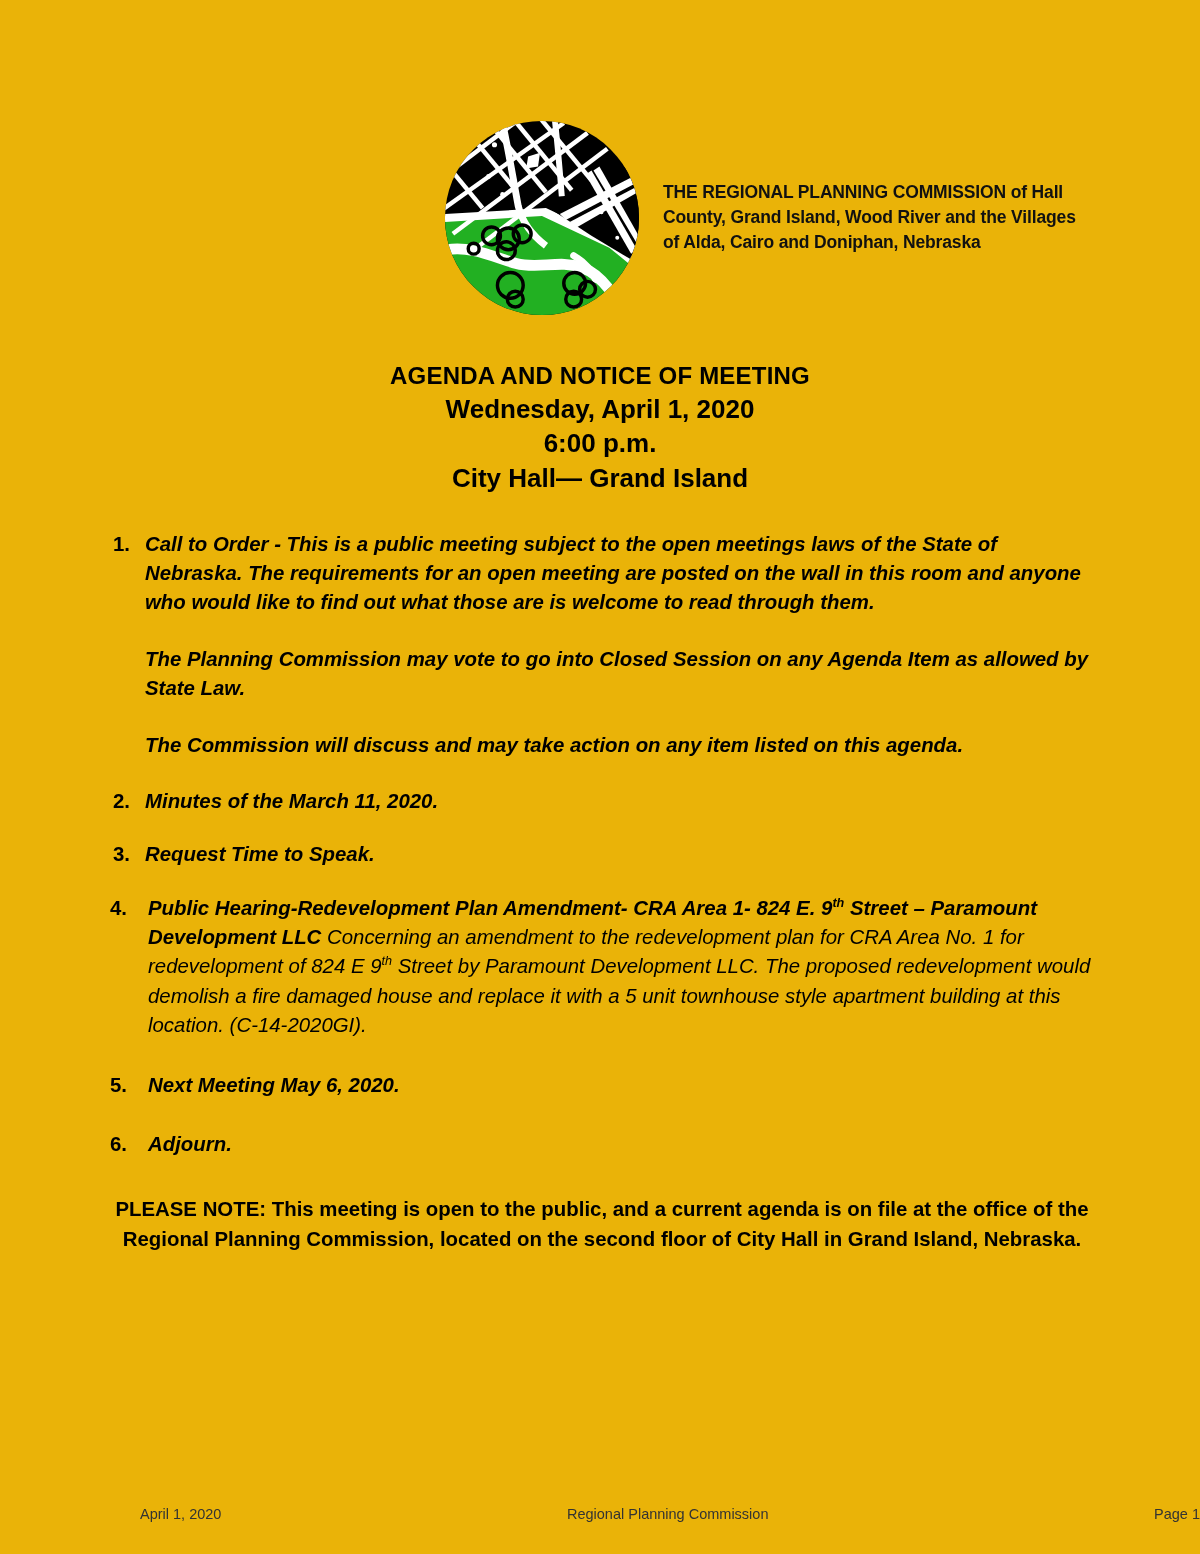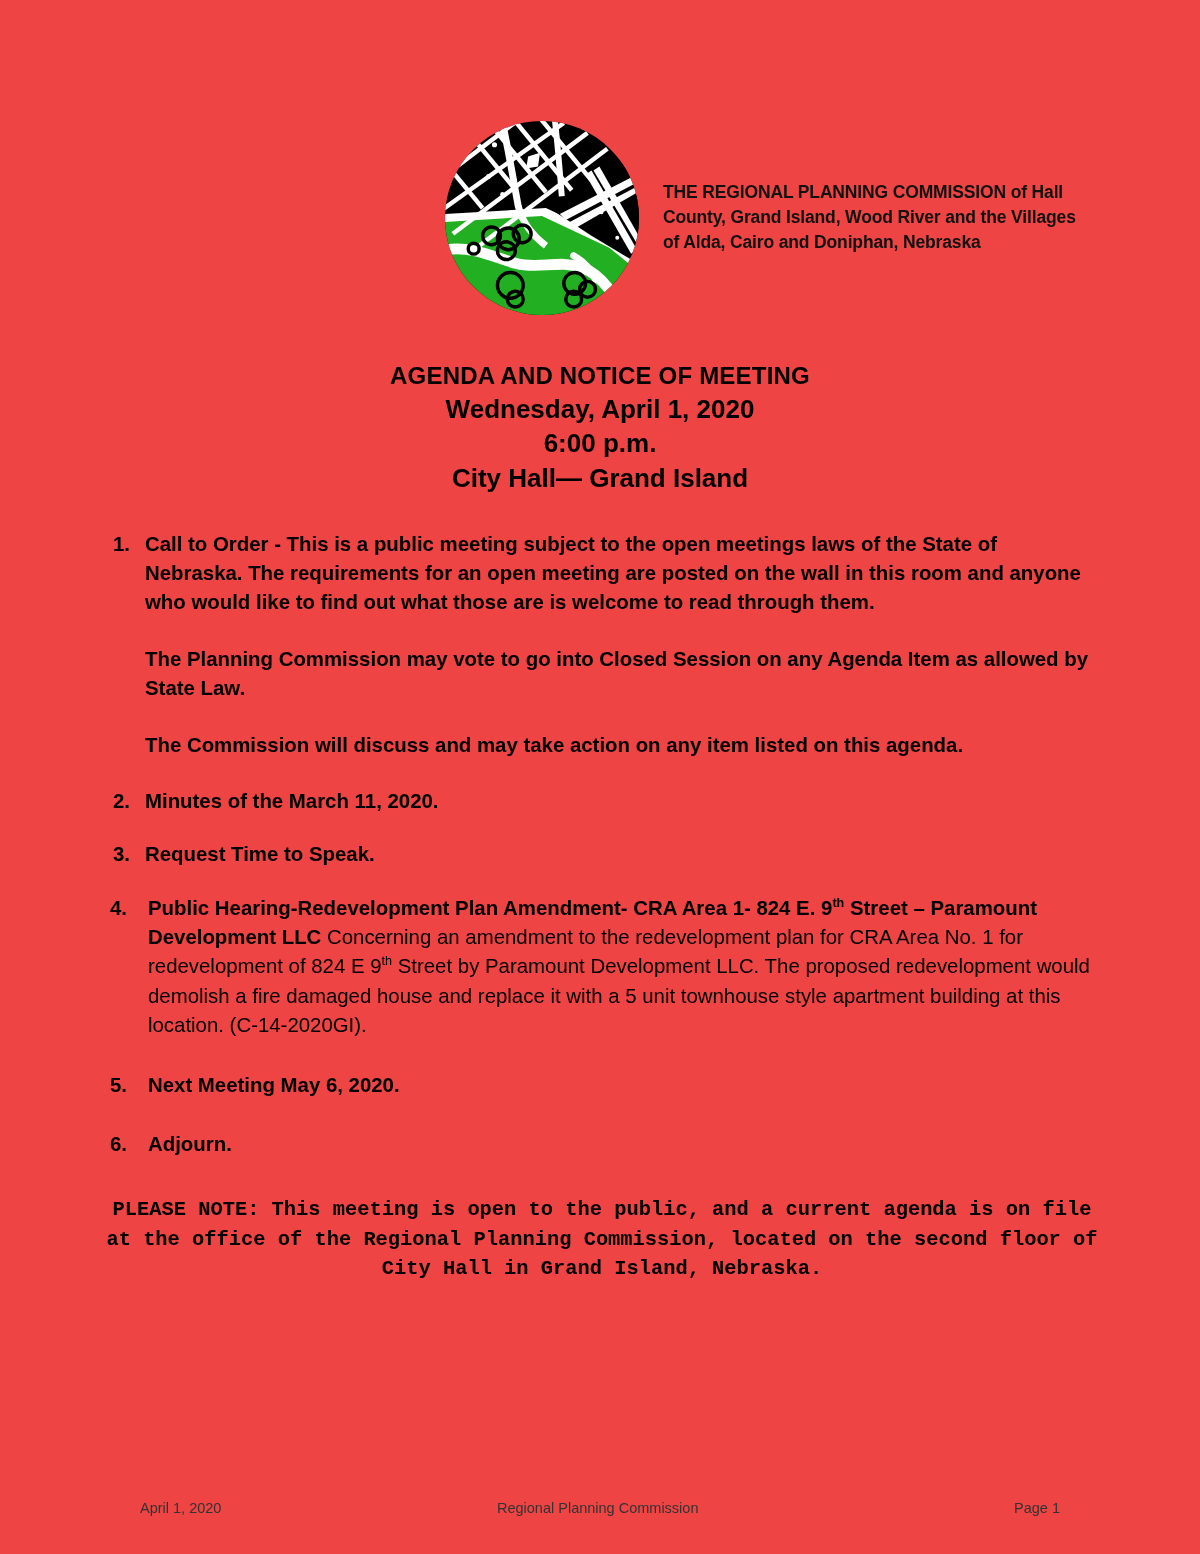--- a/index.html
+++ b/index.html
@@ -14,21 +14,21 @@
     font-family: "Liberation Sans", sans-serif;
     color: #000000;
     -webkit-font-smoothing: antialiased;
   }
 
   .page {
     position: relative;
     width: 1200px;
     height: 1554px;
     box-sizing: border-box;
-    background: #ef4444;
+    background: #eab308;
     overflow: hidden;
   }
 
   
   .letterhead {
     display: flex;
     align-items: flex-start;
     padding-top: 118px;
     padding-left: 443px;
   }
@@ -93,21 +93,21 @@
   .item.tight .item-num { width: 32px; }
   .item.wide  .item-num { width: 38px; }
 
   .item-body {
     flex: 1 1 auto;
     font-weight: 700;
     max-width: 950px;
   }
   .item.wide .item-body { max-width: 945px; }
 
-  .item-body p { margin: 0; }
+  .item-body p { margin: 0; font-style: italic; }
   .item-body p + p { margin-top: 27px; }
 
   .item-body .regular { font-weight: 400; }
 
   sup {
     font-size: 0.62em;
     vertical-align: super;
     line-height: 0;
   }
 
@@ -119,36 +119,34 @@
 
   
   .please-note {
     margin-top: 36px;
     padding-left: 104px;
     padding-right: 100px;
     text-align: center;
     font-size: 20.4px;
     font-weight: 700;
     line-height: 1.44;
-    font-family: Liberation Mono, monospace;
   }
 
   
   .footer {
     position: absolute;
     left: 0;
     right: 0;
-    bottom: 38px;
+    bottom: 32px;
     display: flex;
     align-items: flex-start;
     font-size: 14.5px;
     font-weight: 400;
     color: #333;
     padding-left: 140px;
-    padding-right: 140px;
   }
   .footer .f-left   { flex: 0 0 auto; }
   .footer .f-center { flex: 1 1 auto; text-align: center; padding-right: 40px; }
   .footer .f-right  { flex: 0 0 auto; }
 </style>
 </head>
 <body>
 
 <div class="page">
 

